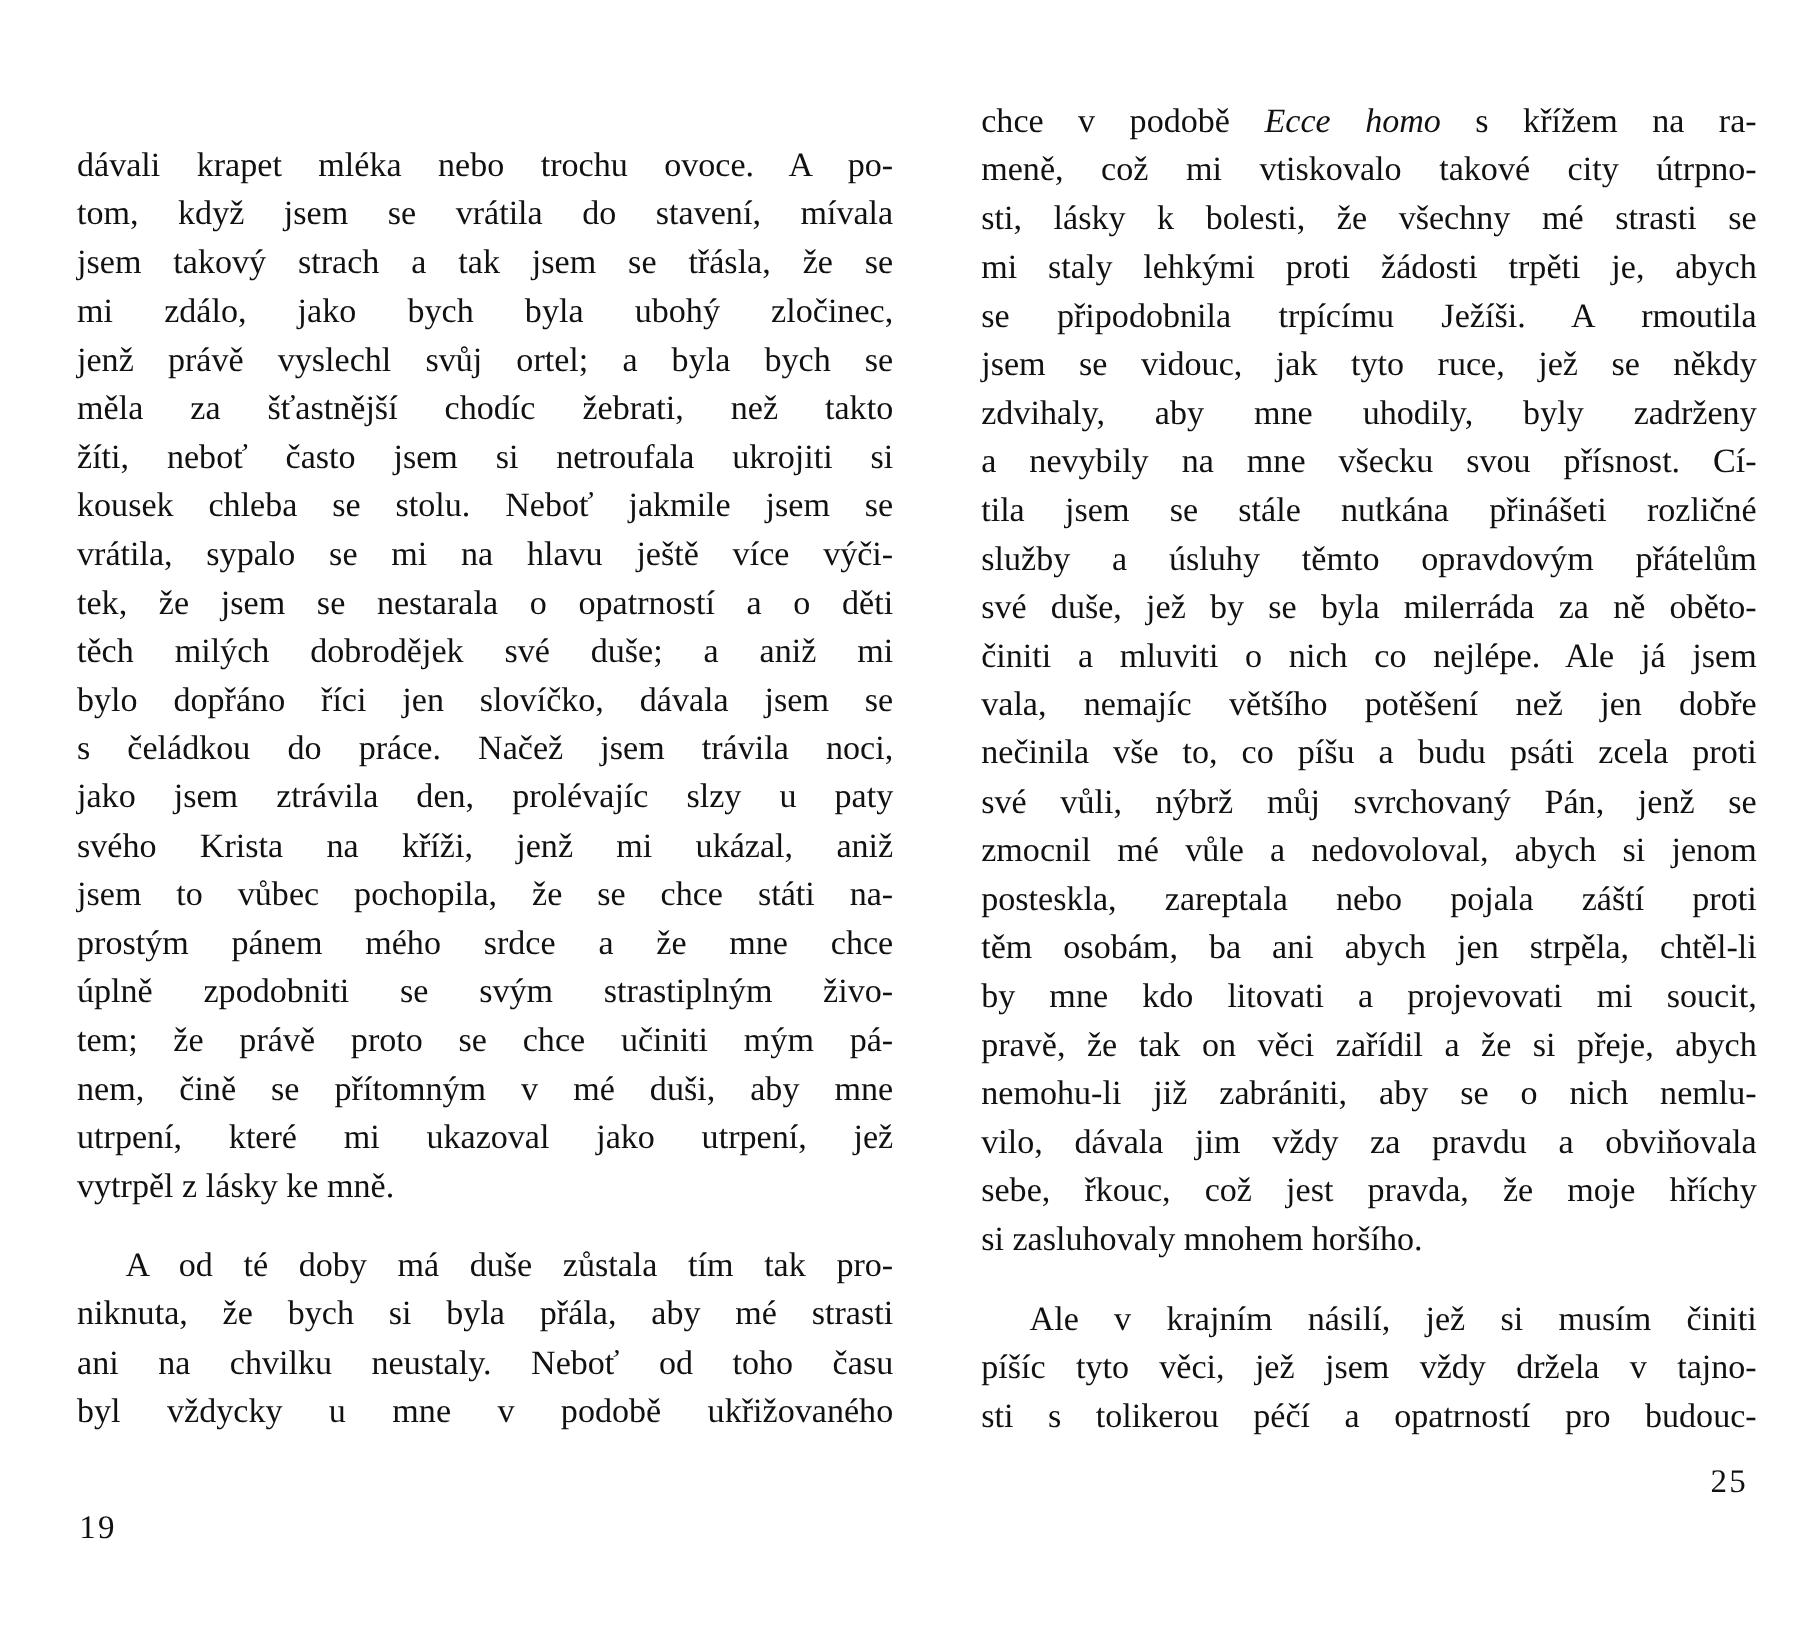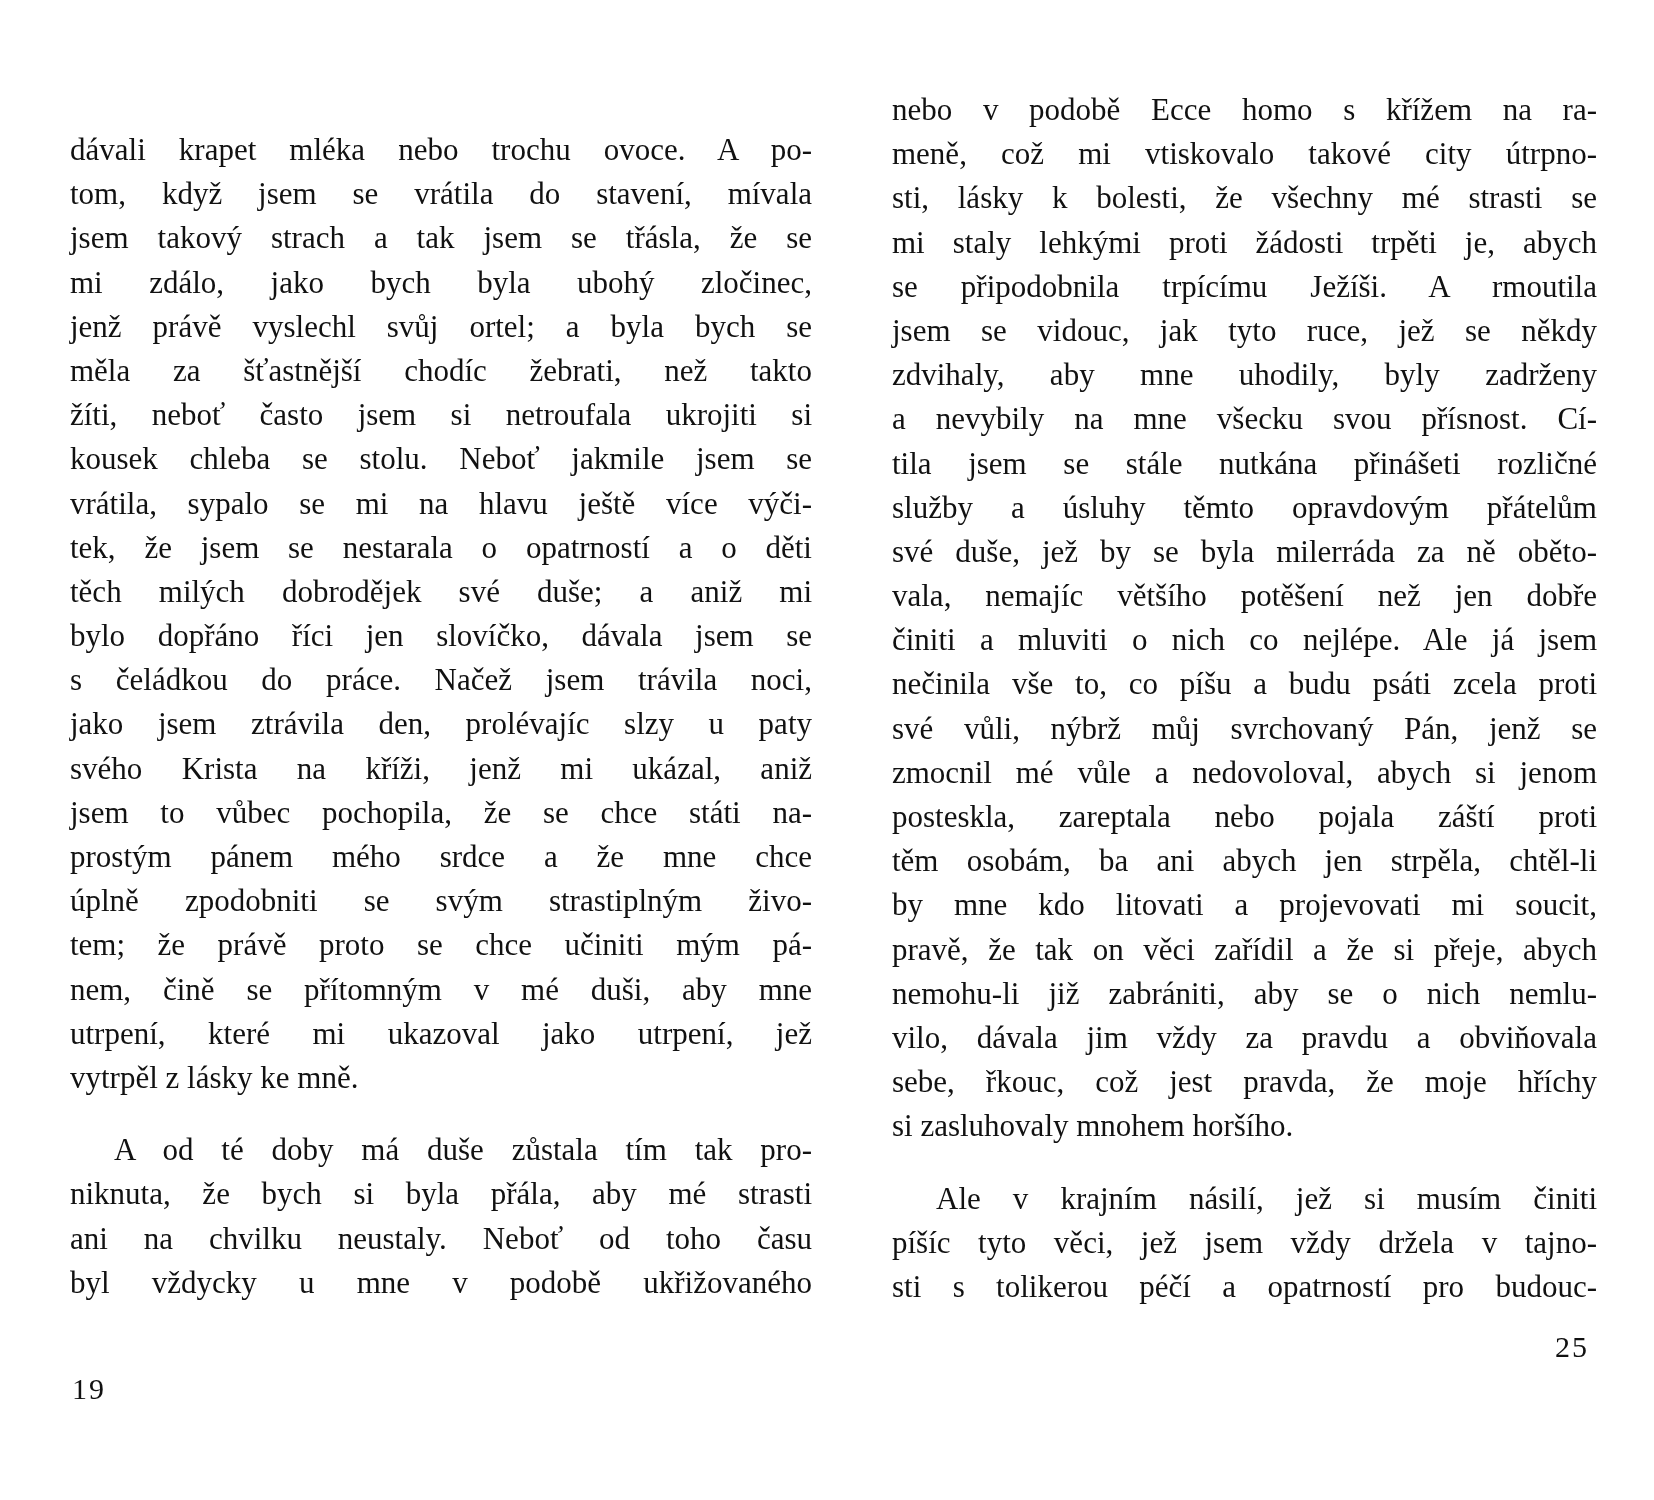--- a/index.html
+++ b/index.html
@@ -20,21 +20,21 @@
   .page-right .column { left: 65px; top: 88px; width: 705px; }
   .line {
     display: block;
     white-space: nowrap;
     text-align: justify;
     text-align-last: justify;
     height: 44.2px;
   }
   .line.last { text-align-last: left; }
   .line.indent { padding-left: 44px; margin-top: 28px; }
-  .ital { }
+  .ital { font-style: italic; }
   .page-number {
     position: absolute;
     font-size: 30px;
     letter-spacing: 2px;
   }
   .page-left .page-number { left: 72px; top: 1372px; }
   .page-right .page-number { left: 728px; top: 1330px; }
 </style>
 </head>
 <body>
@@ -66,33 +66,33 @@
     <span class="line indent">A od té doby má duše zůstala tím tak pro-</span>
     <span class="line">niknuta, že bych si byla přála, aby mé strasti</span>
     <span class="line">ani na chvilku neustaly. Neboť od toho času</span>
     <span class="line">byl vždycky u mne v podobě ukřižovaného</span>
   </div>
   <div class="page-number">19</div>
 </div>
 
 <div class="page page-right">
   <div class="column">
-    <span class="line"><span>nebo v podobě </span><span class="ital">Ecce homo</span><span> s křížem na ra-</span></span>
+    <span class="line"><span>chce v podobě </span><span class="ital">Ecce homo</span><span> s křížem na ra-</span></span>
     <span class="line">meně, což mi vtiskovalo takové city útrpno-</span>
     <span class="line">sti, lásky k bolesti, že všechny mé strasti se</span>
     <span class="line">mi staly lehkými proti žádosti trpěti je, abych</span>
     <span class="line">se připodobnila trpícímu Ježíši. A rmoutila</span>
     <span class="line">jsem se vidouc, jak tyto ruce, jež se někdy</span>
     <span class="line">zdvihaly, aby mne uhodily, byly zadrženy</span>
     <span class="line">a nevybily na mne všecku svou přísnost. Cí-</span>
     <span class="line">tila jsem se stále nutkána přinášeti rozličné</span>
     <span class="line">služby a úsluhy těmto opravdovým přátelům</span>
     <span class="line">své duše, jež by se byla milerráda za ně oběto-</span>
+    <span class="line">činiti a mluviti o nich co nejlépe. Ale já jsem</span>
     <span class="line">vala, nemajíc většího potěšení než jen dobře</span>
-    <span class="line">činiti a mluviti o nich co nejlépe. Ale já jsem</span>
     <span class="line">nečinila vše to, co píšu a budu psáti zcela proti</span>
     <span class="line">své vůli, nýbrž můj svrchovaný Pán, jenž se</span>
     <span class="line">zmocnil mé vůle a nedovoloval, abych si jenom</span>
     <span class="line">posteskla, zareptala nebo pojala záští proti</span>
     <span class="line">těm osobám, ba ani abych jen strpěla, chtěl-li</span>
     <span class="line">by mne kdo litovati a projevovati mi soucit,</span>
     <span class="line">pravě, že tak on věci zařídil a že si přeje, abych</span>
     <span class="line">nemohu-li již zabrániti, aby se o nich nemlu-</span>
     <span class="line">vilo, dávala jim vždy za pravdu a obviňovala</span>
     <span class="line">sebe, řkouc, což jest pravda, že moje hříchy</span>

